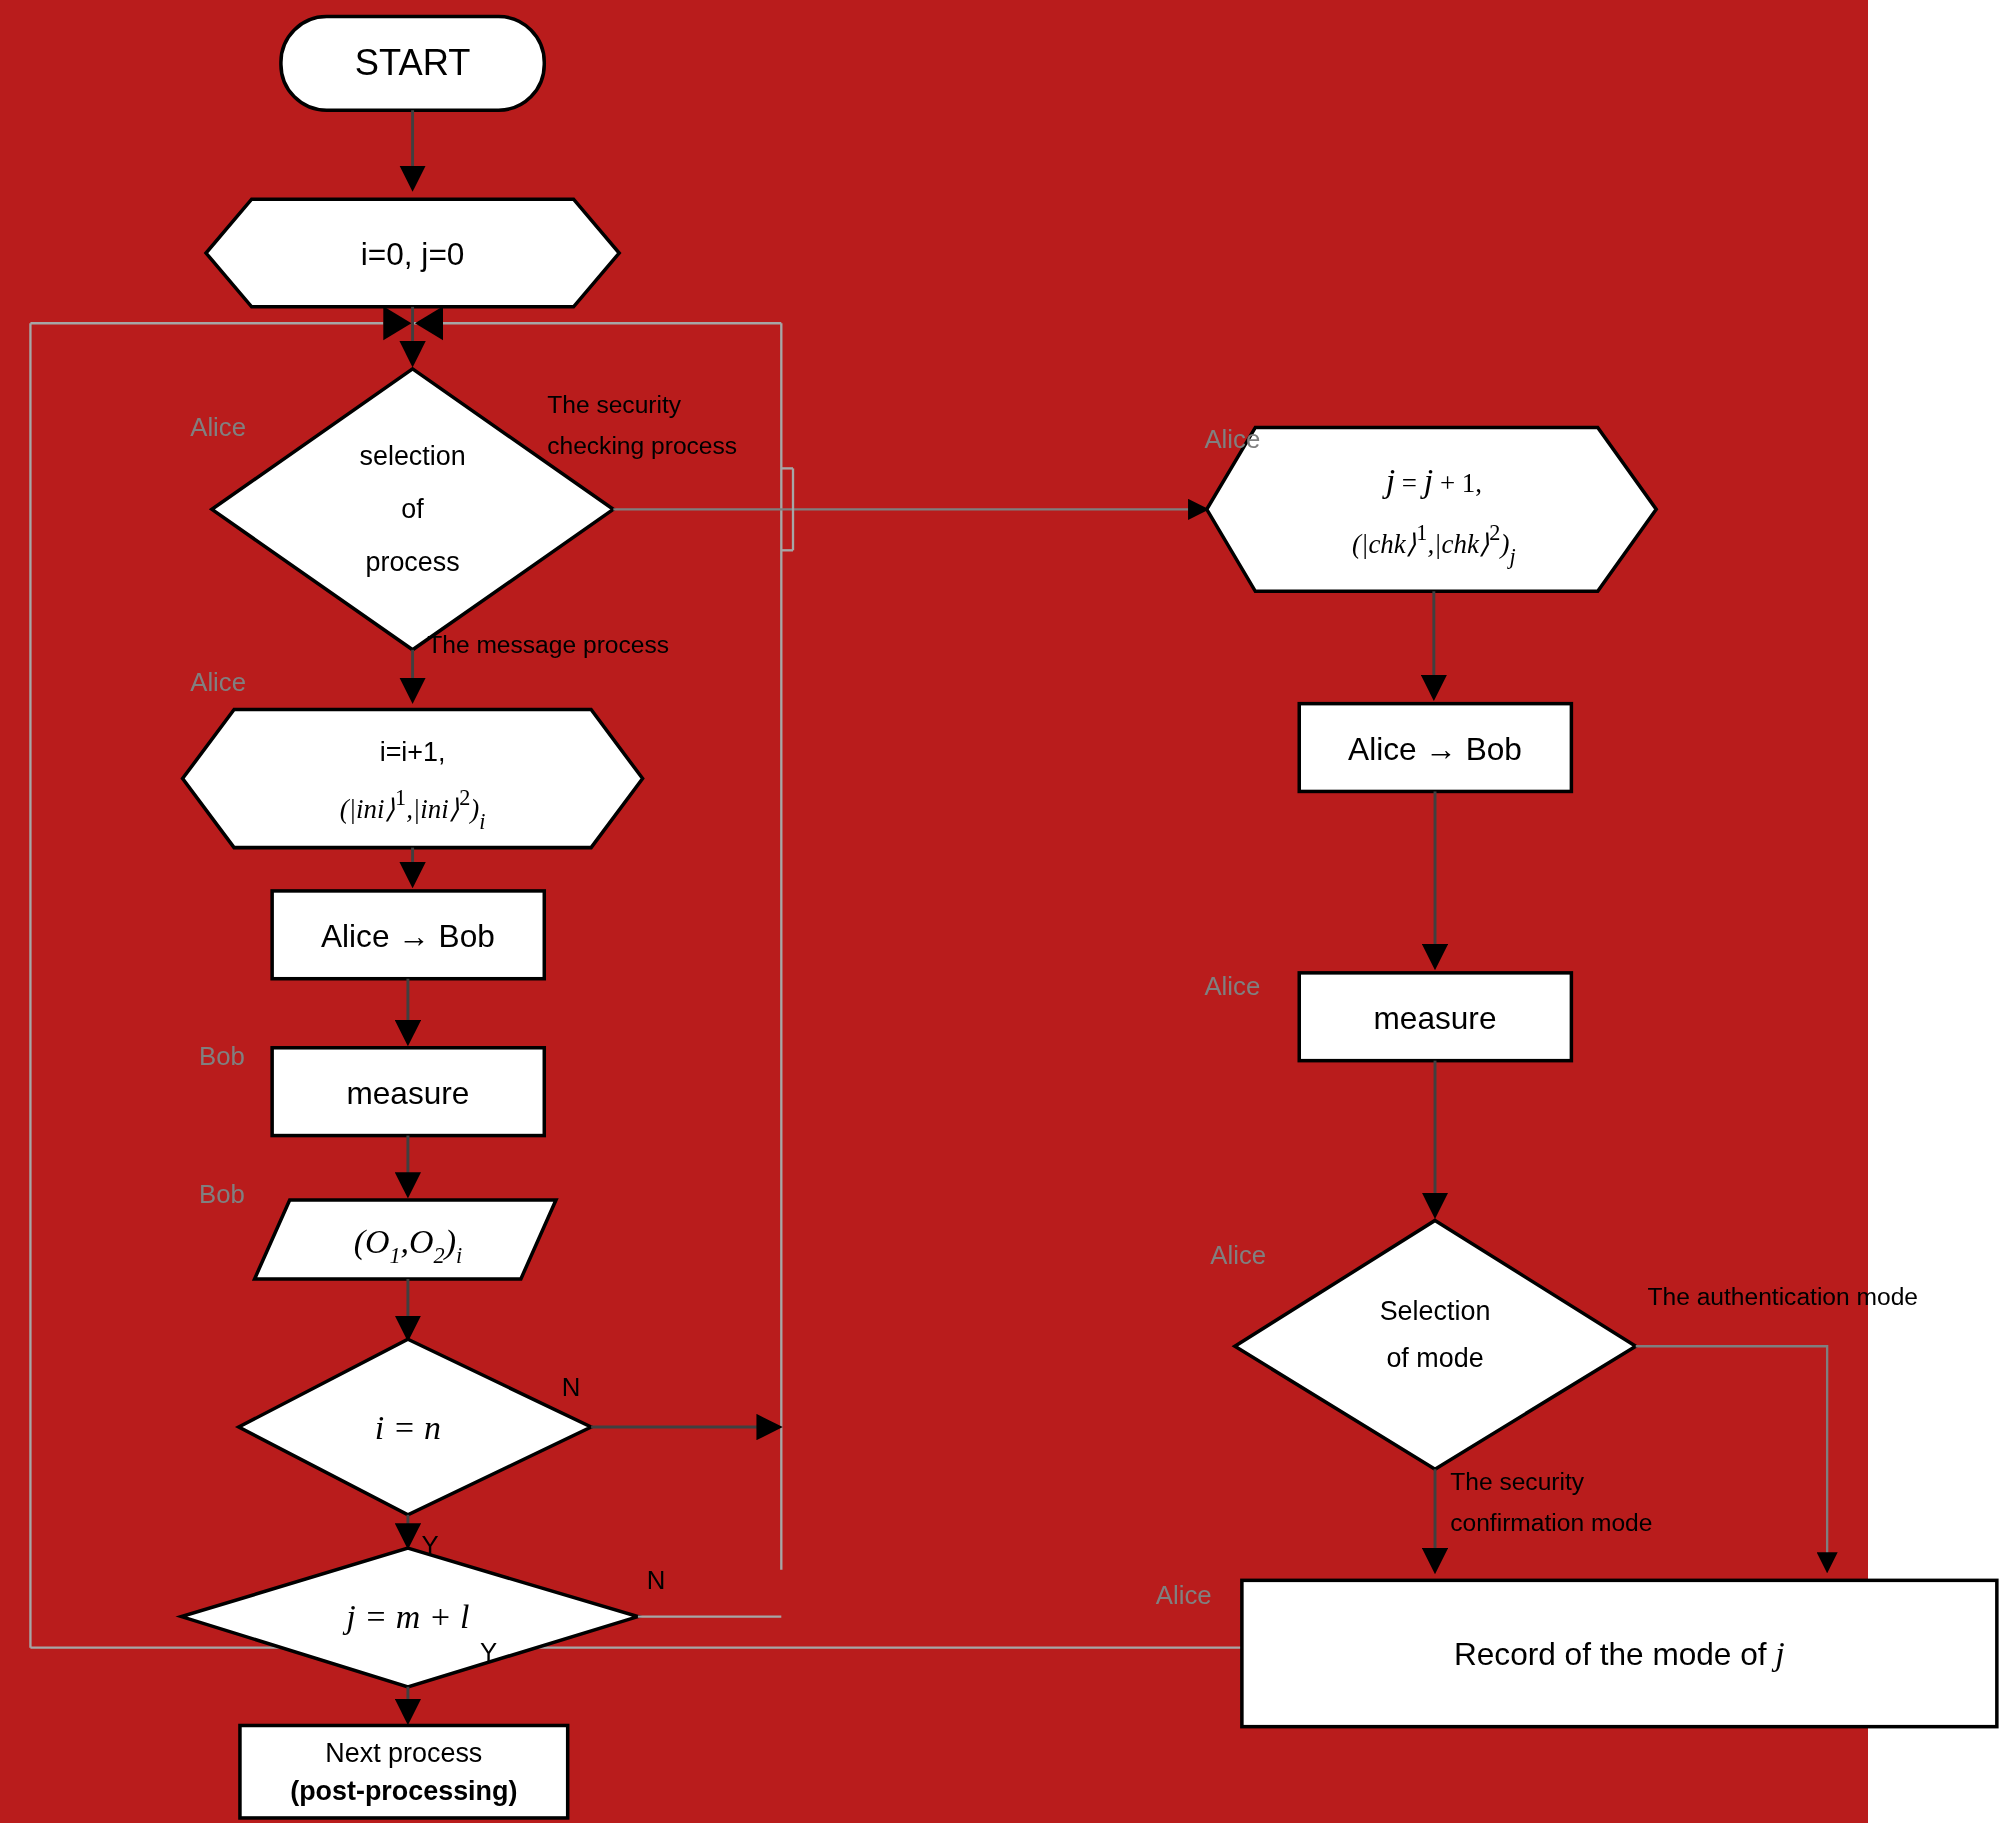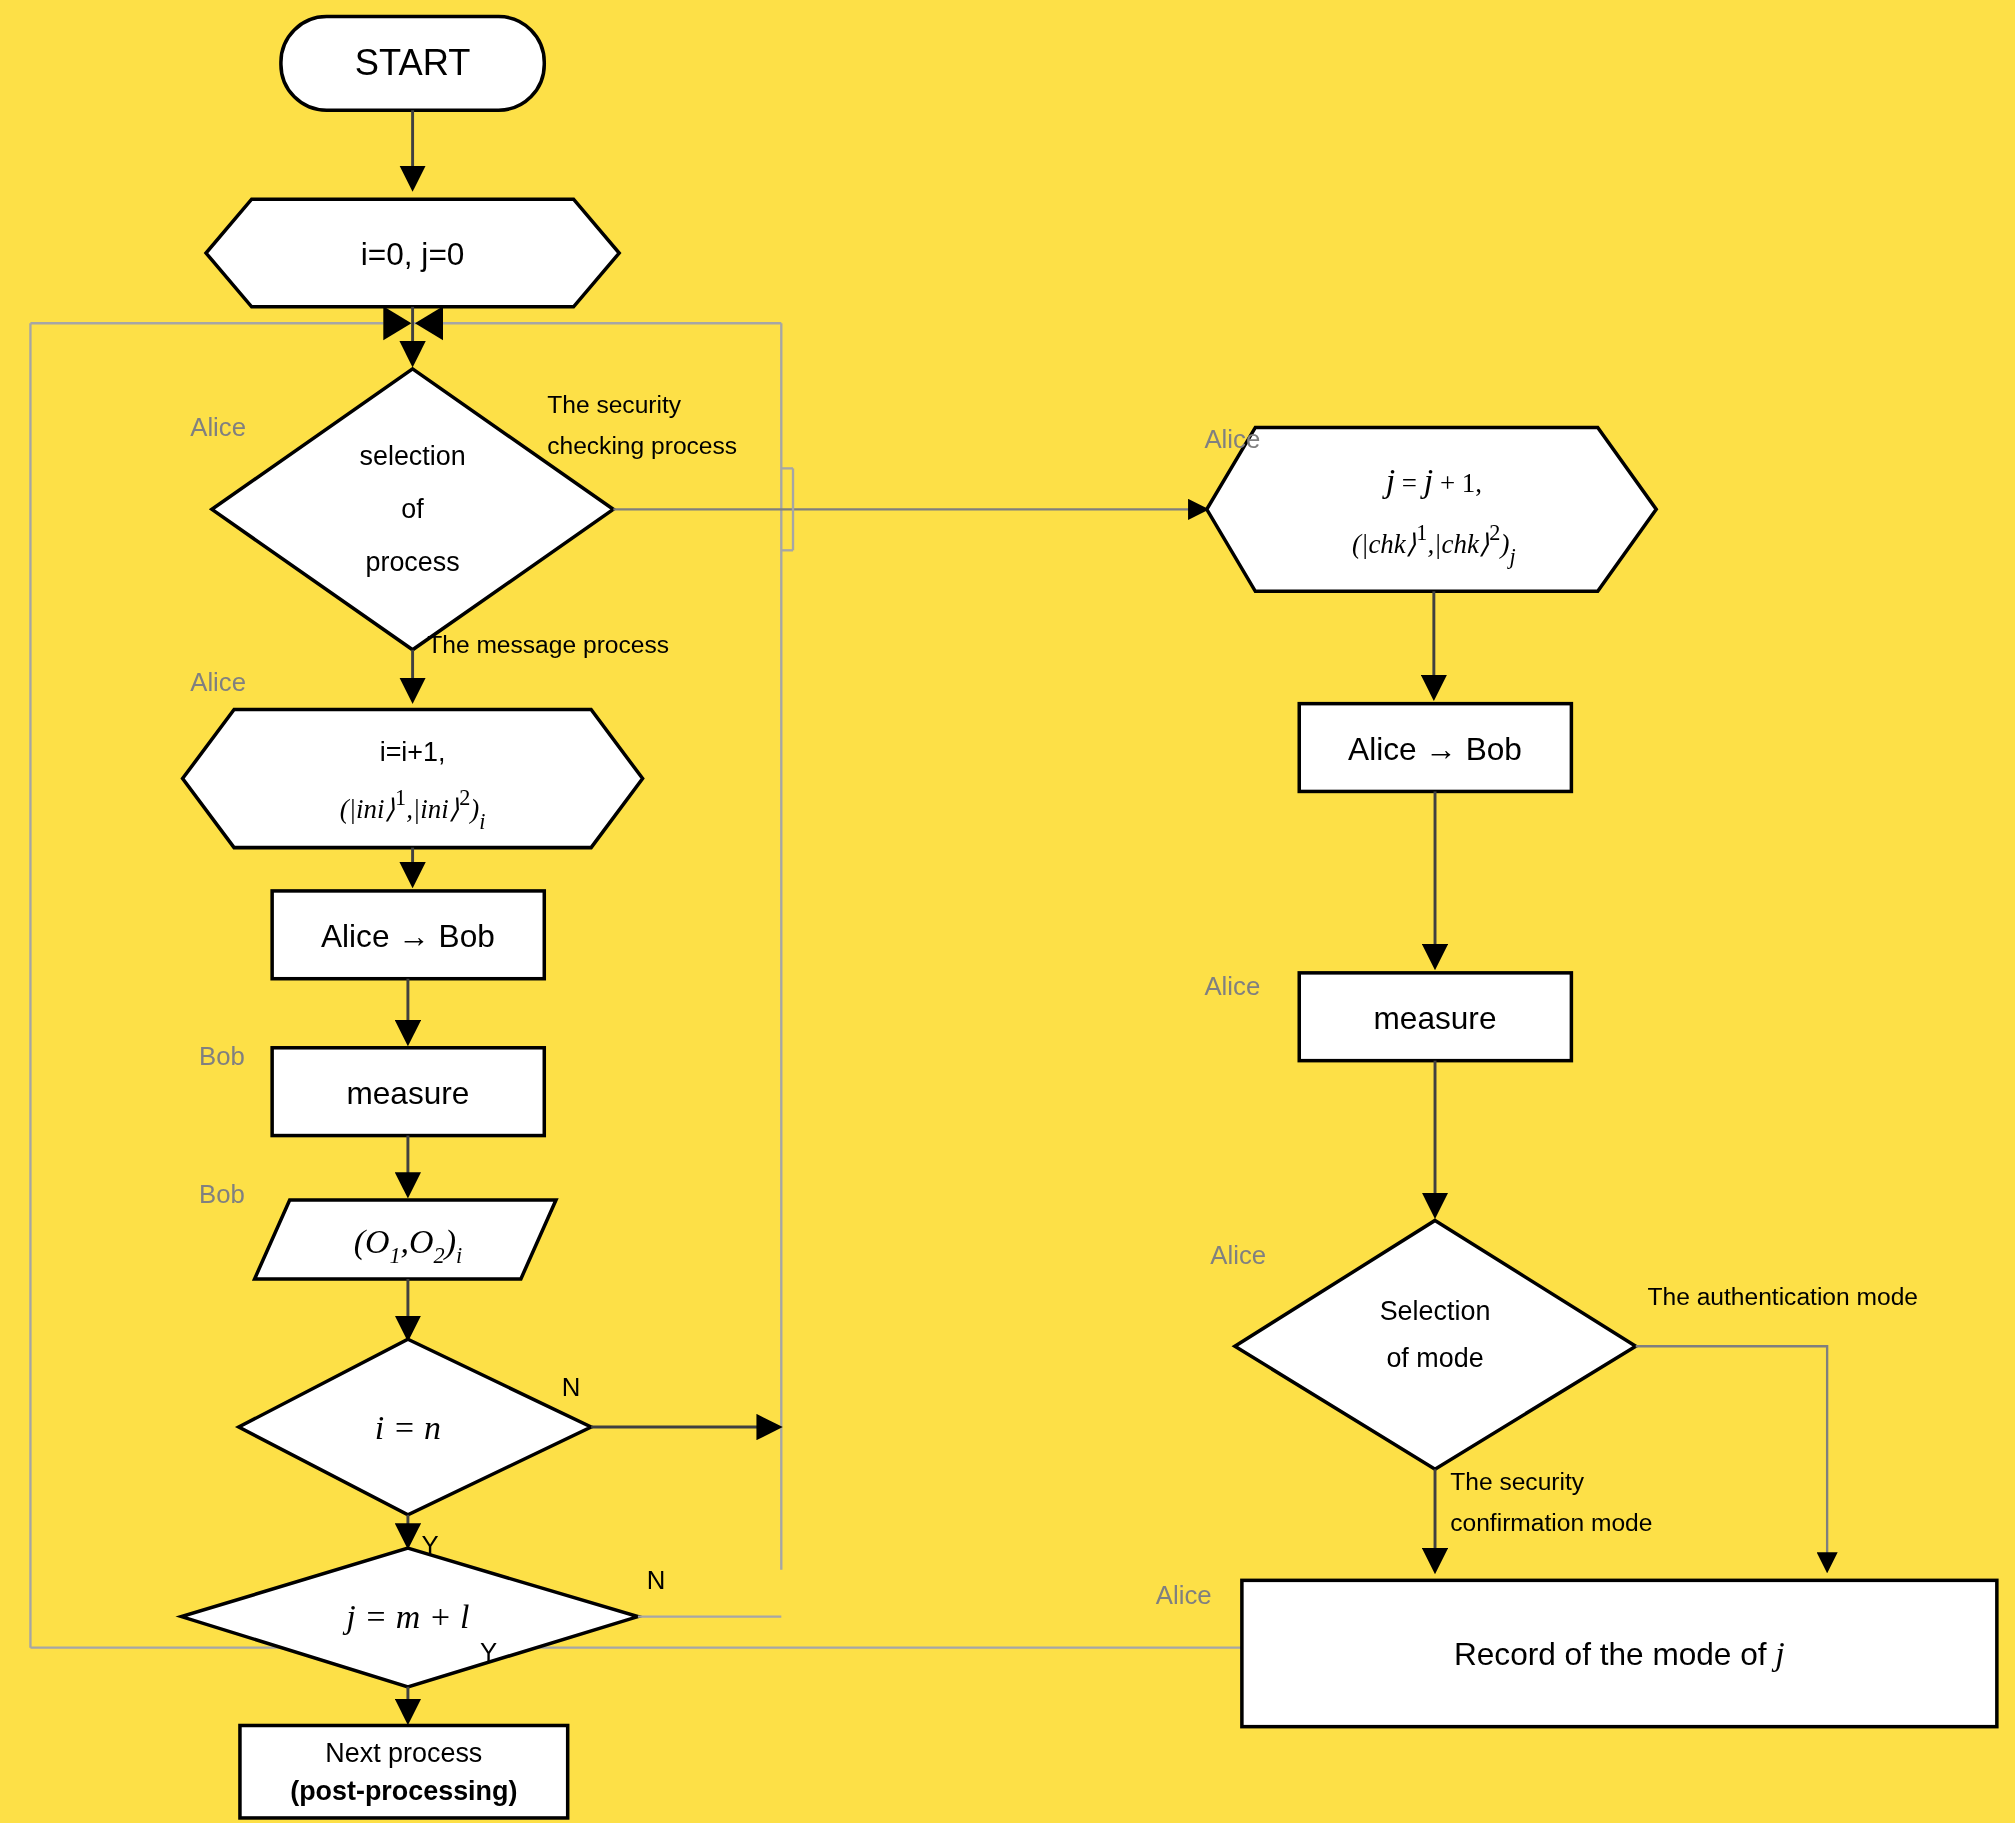--- a/index.html
+++ b/index.html
@@ -2,23 +2,23 @@
 <html style="font-size:9.4px"><head>
 <meta charset="utf-8">
 <style>
   html, body {
     margin: 0;
     padding: 0;
     background: #ffffff;
   }
   #canvas {
     position: relative;
-    width: 2015px;
+    width: 1868px;
     height: 1824px;
-    background: #fde047;
+    background: #b91c1c;
     font-family: "Liberation Sans", sans-serif;
     text-decoration: underline;
   }
   svg.flow {
     position: absolute;
     top: 0; left: 0;
     width: 2015px;
     height: 1824px;
   }
   .shape-stroke { fill: #ffffff; stroke: #000000; stroke-width: 6; }

